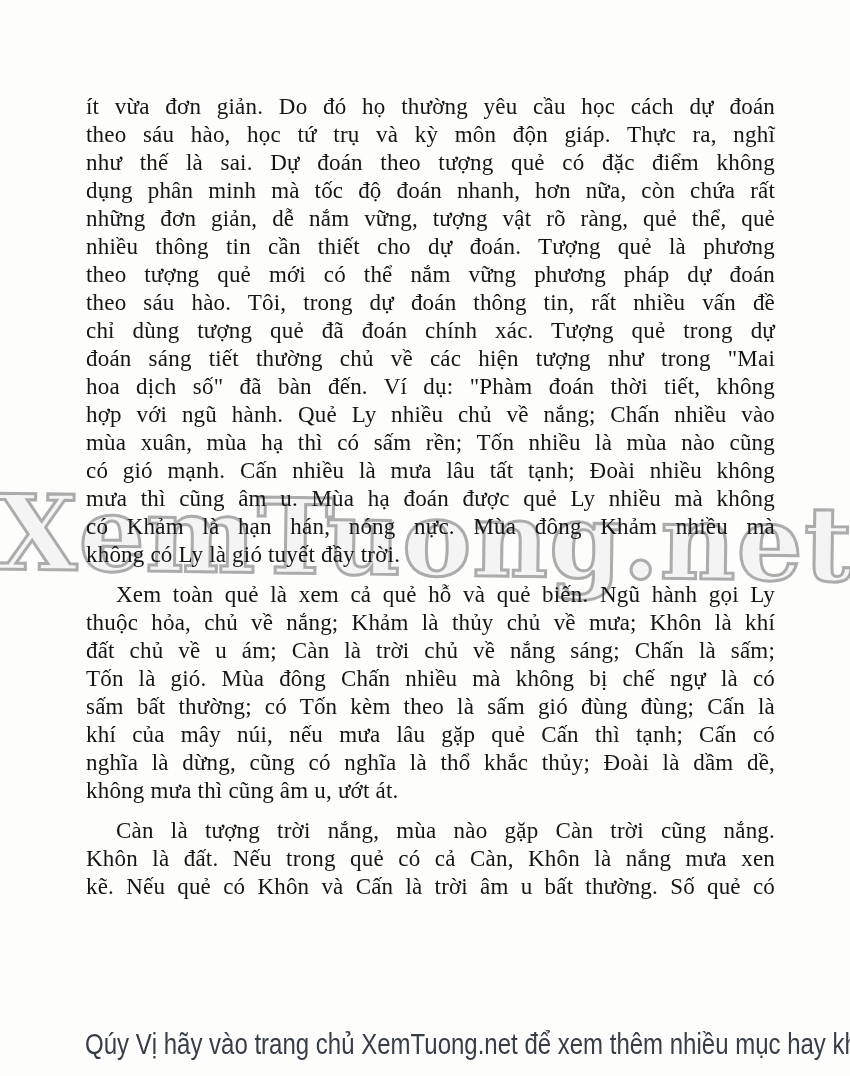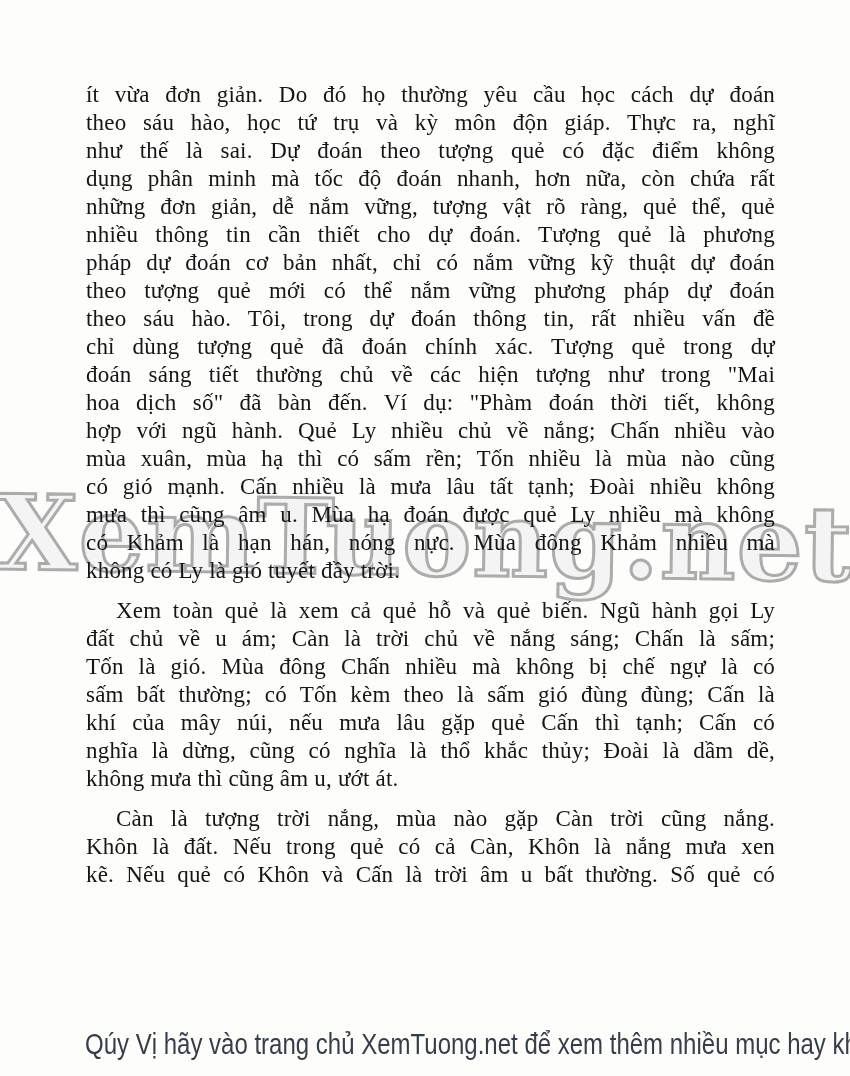--- a/index.html
+++ b/index.html
@@ -26,21 +26,21 @@
     line-height: 1;
     white-space: nowrap;
     color: rgba(236,236,236,0.55);
     -webkit-text-stroke: 3px rgba(163,163,163,0.9);
     text-stroke: 3px rgba(163,163,163,0.9);
     letter-spacing: 1px;
     user-select: none;
   }
   .body-text {
     position: absolute;
-    top: 81px; left: 86px;
+    top: 93px; left: 86px;
     width: 689px;
     z-index: 1;
     font-size: 23px;
     line-height: 28px;
     color: #151515;
     letter-spacing: 0.2px;
   }
   .paragraph + .paragraph { margin-top: 12px; }
   .line {
     text-align: justify;
@@ -74,35 +74,35 @@
   <div class="watermark">XemTuong.net</div>
 
   <main class="body-text">
       <div class="paragraph">
         <div class="line">ít vừa đơn giản. Do đó họ thường yêu cầu học cách dự đoán</div>
         <div class="line">theo sáu hào, học tứ trụ và kỳ môn độn giáp. Thực ra, nghĩ</div>
         <div class="line">như thế là sai. Dự đoán theo tượng quẻ có đặc điểm không</div>
         <div class="line">dụng phân minh mà tốc độ đoán nhanh, hơn nữa, còn chứa rất</div>
         <div class="line">những đơn giản, dễ nắm vững, tượng vật rõ ràng, quẻ thể, quẻ</div>
         <div class="line">nhiều thông tin cần thiết cho dự đoán. Tượng quẻ là phương</div>
-        <div class="line">pháp dự đoán cơ bản nhất, chỉ có nắm vững kỹ thuật dự đoán</div>
         <div class="line">theo tượng quẻ mới có thể nắm vững phương pháp dự đoán</div>
         <div class="line">theo sáu hào. Tôi, trong dự đoán thông tin, rất nhiều vấn đề</div>
         <div class="line">chỉ dùng tượng quẻ đã đoán chính xác. Tượng quẻ trong dự</div>
         <div class="line">đoán sáng tiết thường chủ về các hiện tượng như trong "Mai</div>
         <div class="line">hoa dịch số" đã bàn đến. Ví dụ: "Phàm đoán thời tiết, không</div>
         <div class="line">hợp với ngũ hành. Quẻ Ly nhiều chủ về nắng; Chấn nhiều vào</div>
         <div class="line">mùa xuân, mùa hạ thì có sấm rền; Tốn nhiều là mùa nào cũng</div>
         <div class="line">có gió mạnh. Cấn nhiều là mưa lâu tất tạnh; Đoài nhiều không</div>
         <div class="line">mưa thì cũng âm u. Mùa hạ đoán được quẻ Ly nhiều mà không</div>
         <div class="line">có Khảm là hạn hán, nóng nực. Mùa đông Khảm nhiều mà</div>
         <div class="line flush">không có Ly là gió tuyết đầy trời.</div>
       </div>
       <div class="paragraph">
         <div class="line first">Xem toàn quẻ là xem cả quẻ hỗ và quẻ biến. Ngũ hành gọi Ly</div>
+        <div class="line">thuộc hỏa, chủ về nắng; Khảm là thủy chủ về mưa; Khôn là khí</div>
         <div class="line">đất chủ về u ám; Càn là trời chủ về nắng sáng; Chấn là sấm;</div>
         <div class="line">Tốn là gió. Mùa đông Chấn nhiều mà không bị chế ngự là có</div>
         <div class="line">sấm bất thường; có Tốn kèm theo là sấm gió đùng đùng; Cấn là</div>
         <div class="line">khí của mây núi, nếu mưa lâu gặp quẻ Cấn thì tạnh; Cấn có</div>
         <div class="line">nghĩa là dừng, cũng có nghĩa là thổ khắc thủy; Đoài là dầm dề,</div>
         <div class="line flush">không mưa thì cũng âm u, ướt át.</div>
       </div>
       <div class="paragraph">
         <div class="line first">Càn là tượng trời nắng, mùa nào gặp Càn trời cũng nắng.</div>
         <div class="line">Khôn là đất. Nếu trong quẻ có cả Càn, Khôn là nắng mưa xen</div>

